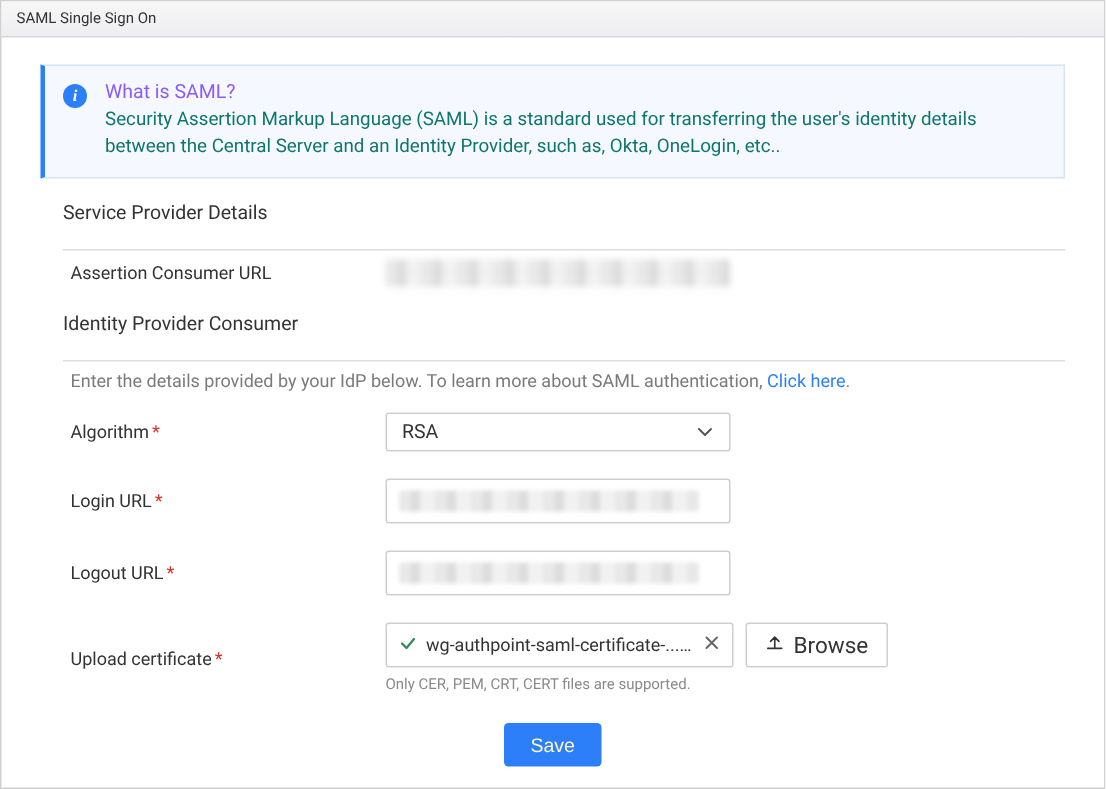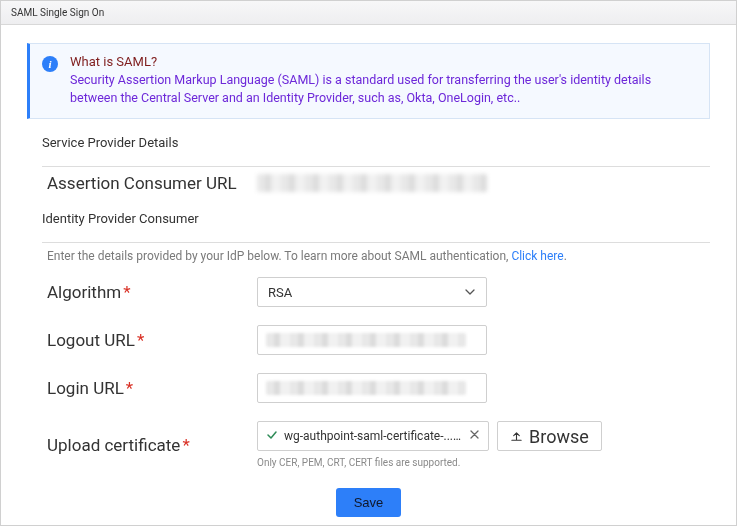--- a/index.html
+++ b/index.html
@@ -45,26 +45,26 @@
     color: #fff;
     display: flex;
     align-items: center;
     justify-content: center;
     font-size: 11px;
     font-weight: bold;
     font-style: italic;
     font-family: Georgia, serif;
   }
   .info-title {
-    color: #7f1d1d;
+    color: #8b5cf6;
     font-size: 13px;
     margin-bottom: 2px;
   }
   .info-text {
-    color: #6d28d9;
+    color: #0f766e;
     font-size: 12.5px;
     line-height: 1.4;
   }
   .section {
     margin-bottom: 10px;
     padding-left: 20px;
   }
   .section-header {
     font-size: 13px;
     color: #333;
@@ -83,21 +83,21 @@
     cursor: pointer;
   }
   .row {
     display: flex;
     align-items: center;
     margin-bottom: 18px;
   }
   .row .label {
     width: 210px;
     color: #333;
-    font-size: 17px;
+    font-size: 12px;
     flex-shrink: 0;
   }
   .req { color: #d93025; margin-left: 2px; }
   .field-area {
     flex: 1;
     display: flex;
     flex-direction: column;
   }
   .blurred {
     width: 230px;
@@ -120,27 +120,27 @@
     height: 30px;
     width: 230px;
     border-radius: 2px;
     display: flex;
     align-items: center;
     padding: 0 8px;
     background: #fff;
   }
   .select-like {
     border: 1px solid #cfcfcf;
-    height: 30px;
+    height: 14px;
     width: 230px;
     border-radius: 2px;
     display: flex;
     align-items: center;
     justify-content: space-between;
-    padding: 0 10px;
+    padding: 12px 10px;
     background: #fff;
     cursor: pointer;
   }
   .select-like .chev svg { display: block; }
   .upload-row {
     display: flex;
     gap: 8px;
     align-items: stretch;
   }
   .file-chip {
@@ -162,33 +162,33 @@
   .browse-btn {
     border: 1px solid #cfcfcf;
     height: 30px;
     border-radius: 2px;
     padding: 0 12px;
     display: flex;
     align-items: center;
     gap: 6px;
     background: #fff;
     cursor: pointer;
-    font-size: 18px;
+    font-size: 15px;
     color: #333;
   }
   .file-hint {
     color: #8a8a8a;
     font-size: 10px;
     margin-top: 6px;
   }
   .save-btn {
     display: block;
     margin: 8px auto 0 auto;
     background: #2d7ff9;
-    color: #0f172a;
+    color: #fef9c3;
     border: none;
     border-radius: 3px;
     padding: 7px 18px;
     font-size: 13px;
     cursor: pointer;
   }
 </style>
 </head>
 <body>
 
@@ -230,32 +230,32 @@
               <svg width="12" height="12" viewBox="0 0 12 12">
                   <path d="M2 4 L6 8 L10 4" stroke="#555" stroke-width="1.3" fill="none" stroke-linecap="round" stroke-linejoin="round"></path>
                 </svg>
             </span>
           </div>
         </div>
       </div>
 
       <div class="row">
         <div class="label">
-          <span>Logout URL</span><span class="req">*</span>
+          <span>Login URL</span><span class="req">*</span>
         </div>
         <div class="field-area">
           <div class="input-like">
             <div class="blurred in-input"></div>
           </div>
         </div>
       </div>
 
       <div class="row">
         <div class="label">
-          <span>Login URL</span><span class="req">*</span>
+          <span>Logout URL</span><span class="req">*</span>
         </div>
         <div class="field-area">
           <div class="input-like">
             <div class="blurred in-input"></div>
           </div>
         </div>
       </div>
 
       <div class="row" style="margin-bottom:20px;align-items:center;">
         <div class="label">

